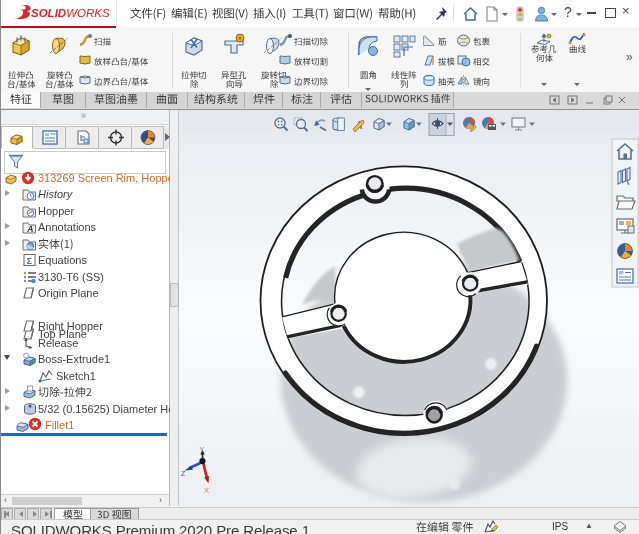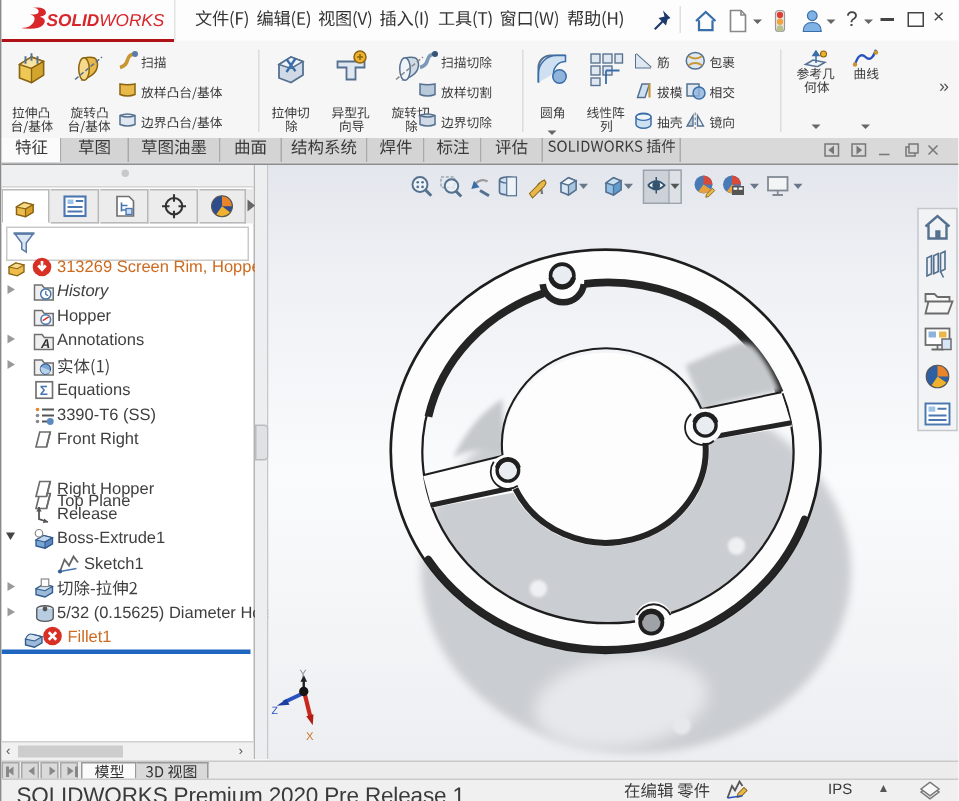--- a/index.html
+++ b/index.html
@@ -453,28 +453,28 @@
           <span class="tx">Equations</span>
         </div>
       <div class="trow" style="top:158.5px;">
           <svg class="tico" width="15" height="14" viewBox="0 0 15 14">
             <circle cx="3" cy="3" r="1.2" fill="#e8842a"></circle>
             <circle cx="3" cy="7" r="1.2" fill="#888"></circle>
             <circle cx="3" cy="11" r="1.2" fill="#888"></circle>
             <path d="M6,3 h8 M6,7 h8 M6,11 h4" stroke="#555" stroke-width="1.4"></path>
             <circle cx="11.5" cy="11" r="2.3" fill="#5b8ac2"></circle>
           </svg>
-          <span class="tx">3390-T6 (SS)</span>
+          <span class="tx">3130-T6 (SS)</span>
         </div>
       <div class="trow" style="top:175px;">
           <svg class="tico" width="15" height="14" viewBox="0 0 15 14">
             <path d="M4.5,2 h7 l-2.5,10 h-7 z" fill="#fff" stroke="#6c6c6c" stroke-width="1.1"></path>
             <path d="M11.5,2 l-2.5,10" stroke="#6c6c6c" stroke-width="1.1"></path>
           </svg>
-          <span class="tx">Front Right</span>
+          <span class="tx">Origin Plane</span>
         </div>
       <div class="trow" style="top:196px;margin-top:20px;">
           <svg class="tico" width="15" height="14" viewBox="0 0 15 14">
             <path d="M4.5,2 h7 l-2.5,10 h-7 z" fill="#fff" stroke="#6c6c6c" stroke-width="1.1"></path>
             <path d="M11.5,2 l-2.5,10" stroke="#6c6c6c" stroke-width="1.1"></path>
           </svg>
           <span class="tx">Top Plane</span>
         </div>
       <div class="trow" style="top:208px;">
           <svg class="tico" width="15" height="14" viewBox="0 0 15 14">

